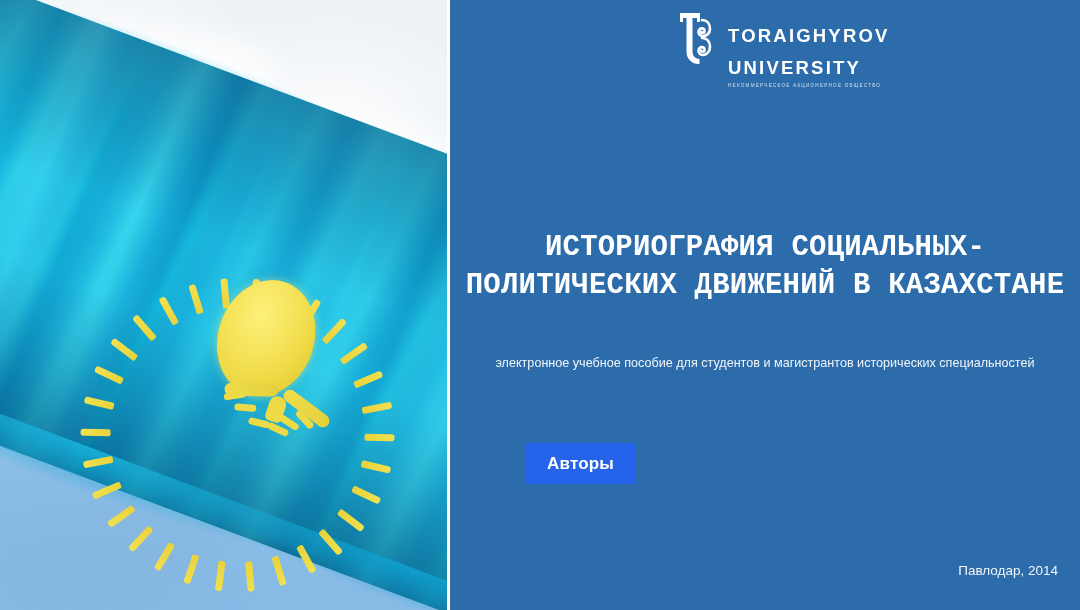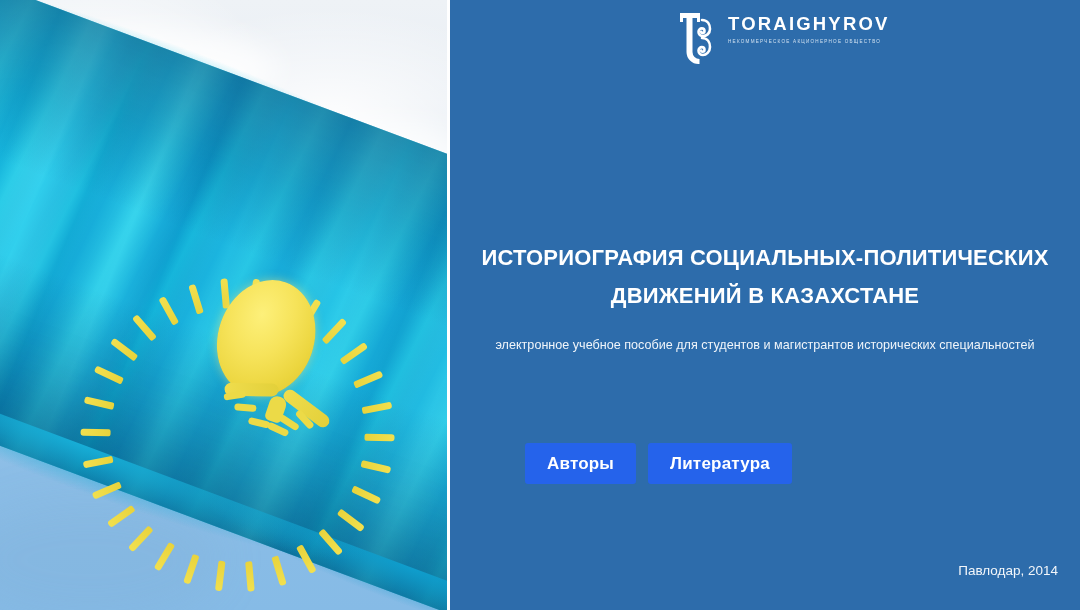--- a/index.html
+++ b/index.html
@@ -222,47 +222,49 @@
     gap: 16px;
   }
   #logo-mark { flex: 0 0 auto; }
   #logo-text-block { padding-top: 4px; }
   .logo-word {
     color: #ffffff;
     font-size: 18.5px;
     font-weight: bold;
     letter-spacing: 2.2px;
     line-height: 20px;
+    margin-top: 12px;
   }
   .logo-tagline {
     color: #cfe0f0;
     font-size: 4.6px;
     letter-spacing: 1.25px;
     line-height: 9px;
     padding-top: 3px;
     white-space: nowrap;
   }
 
   
   #title {
     position: absolute;
     left: 10px;
-    top: 224px;
+    top: 210px;
     width: 610px;
     text-align: center;
     color: #ffffff;
-    font-size: 22px;
+    font-size: 29px;
     font-weight: bold;
     line-height: 38px;
     letter-spacing: .2px;
+    font-family: Liberation Mono, monospace;
   }
   #subtitle {
     position: absolute;
     left: 6px;
-    top: 336px;
+    top: 354px;
     width: 618px;
     text-align: center;
     color: #f0f5fa;
     font-size: 12.6px;
     line-height: 18px;
   }
 
   
   #nav-buttons {
     position: absolute;
@@ -375,29 +377,29 @@
           <path d="M2 3 h20 v5 h-7.5 v34 a7 7 0 0 0 7 7 h0 v5 h-1 a12 12 0 0 1 -12 -12 V8 H2 Z" fill="#ffffff"></path>
           <path d="M2 3 h3 v9 h-3 Z" fill="#ffffff"></path>
           <path d="M19 3 h3 v9 h-3 Z" fill="#ffffff"></path>
 
           <path d="M24 10 c6 0 8 5 8 9 c0 5 -4 7 -7 7 c-2.5 0 -4.5 -1.6 -4.5 -4 c0 -2.2 1.6 -3.6 3.3 -3.6 c1.6 0 2.7 1.1 2.7 2.5 c0 1.2 -.9 2 -1.9 2 c-.8 0 -1.4 -.5 -1.4 -1.2" fill="none" stroke="#ffffff" stroke-width="2.6" stroke-linecap="round"></path>
           <path d="M24 28 c6 0 8 5 8 9 c0 5 -4 8 -7 8 c-2.5 0 -4.5 -1.8 -4.5 -4.2 c0 -2.2 1.6 -3.7 3.3 -3.7 c1.6 0 2.7 1.1 2.7 2.6 c0 1.2 -.9 2 -1.9 2 c-.8 0 -1.4 -.5 -1.4 -1.2" fill="none" stroke="#ffffff" stroke-width="2.6" stroke-linecap="round"></path>
         </svg>
       </span>
       <span id="logo-text-block">
         <div class="logo-word">TORAIGHYROV</div>
+        <div class="logo-word">UNIVERSITY</div>
         <div class="logo-tagline">НЕКОММЕРЧЕСКОЕ АКЦИОНЕРНОЕ ОБЩЕСТВО</div>
       </span>
     </div>
 
     <h1 id="title">ИСТОРИОГРАФИЯ СОЦИАЛЬНЫХ-ПОЛИТИЧЕСКИХ ДВИЖЕНИЙ В КАЗАХСТАНЕ</h1>
 
     <div id="subtitle">электронное учебное пособие для студентов и магистрантов исторических специальностей</div>
 
     <div id="nav-buttons">
       <button class="nav-btn">Авторы</button>
-      <button class="nav-btn">Литература</button>
     </div>
 
     <div id="place-year">Павлодар, 2014</div>
 
   </div>
 </div>
 
 </body></html>

